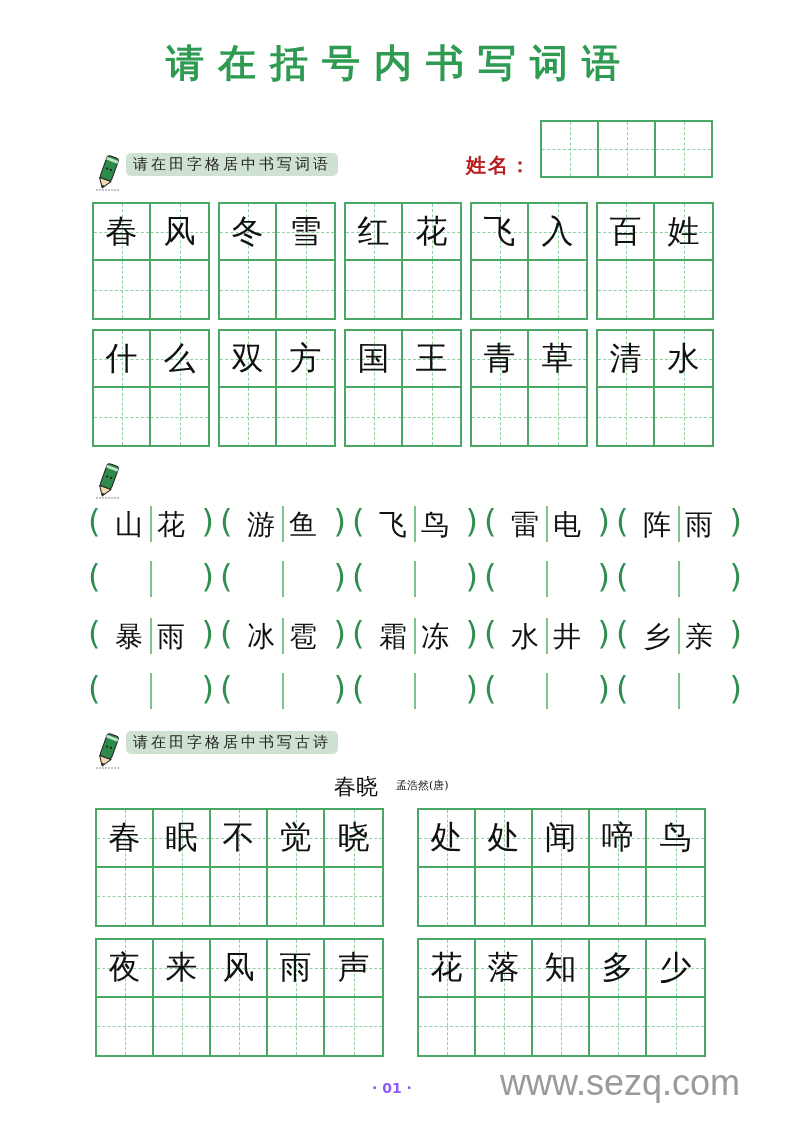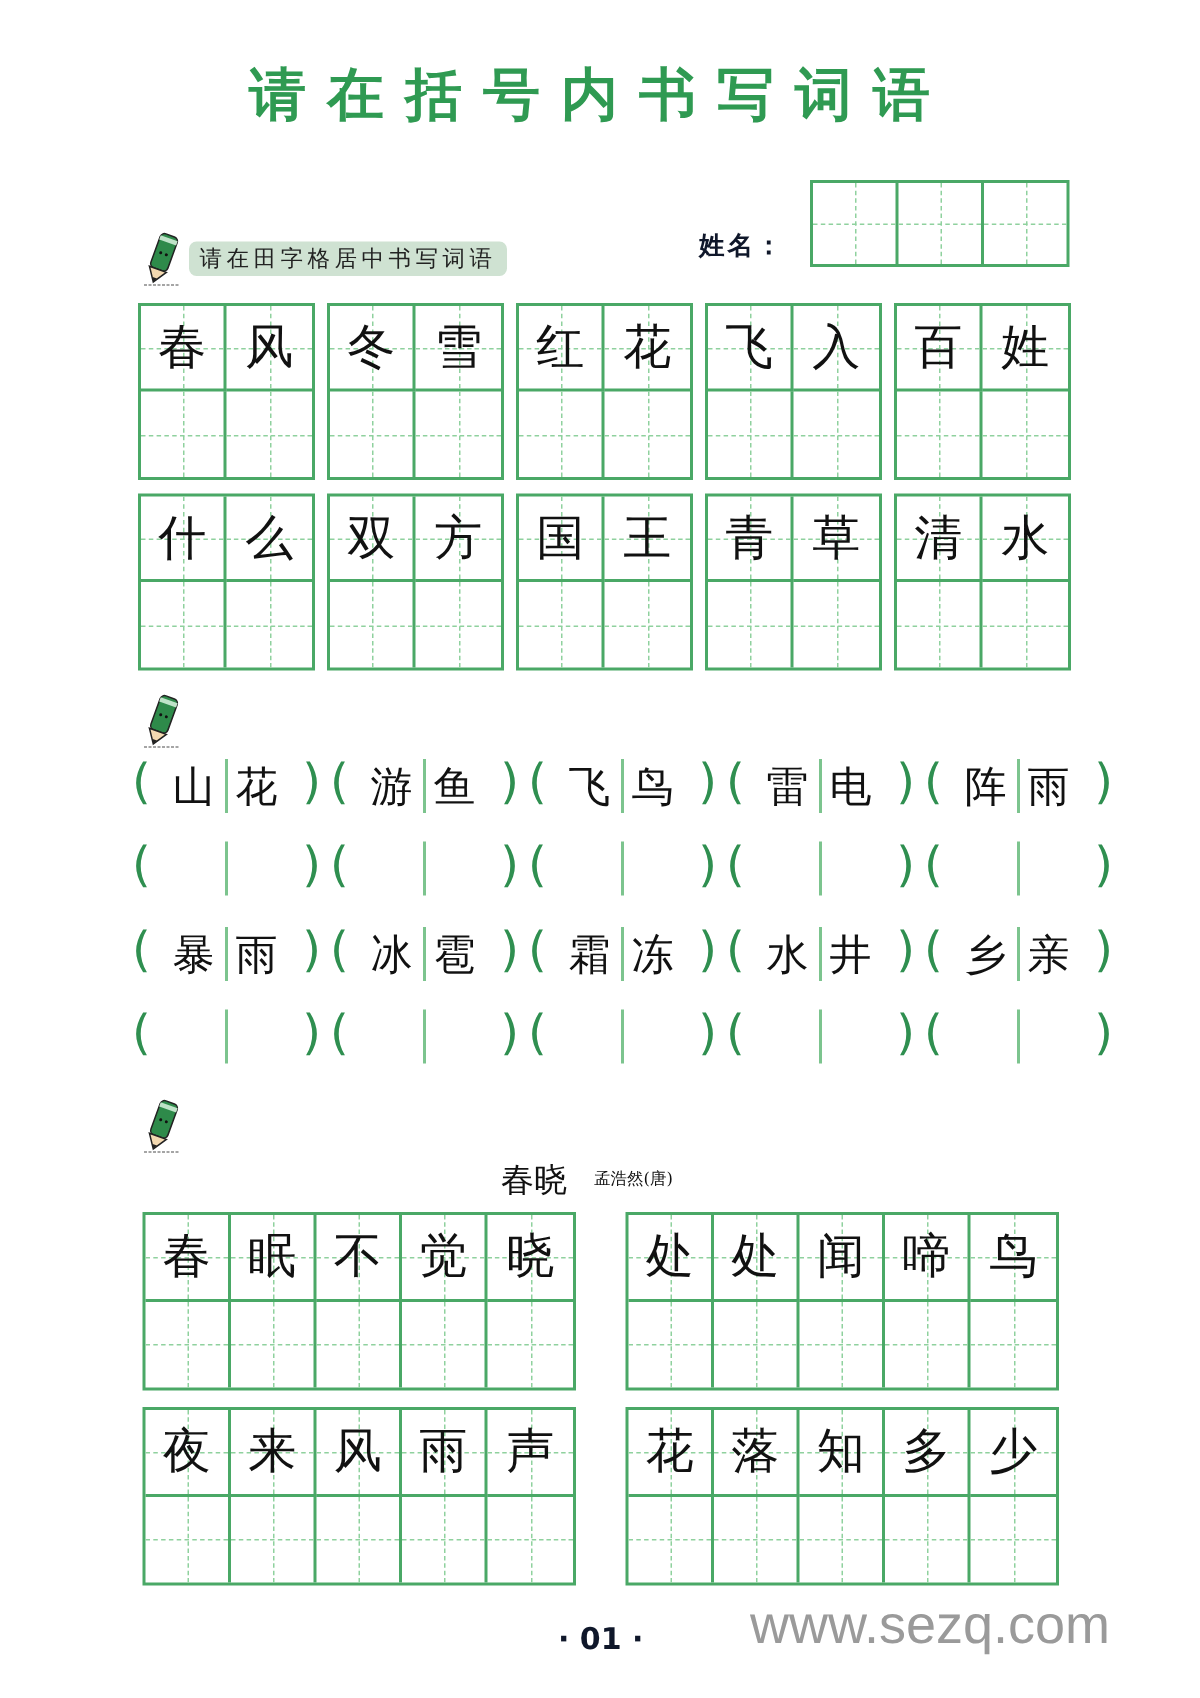--- a/index.html
+++ b/index.html
@@ -4,27 +4,27 @@
 <style>
   * { margin:0; padding:0; box-sizing:border-box; }
   html, body { width:800px; height:1132px; background:#ffffff; overflow:hidden; }
   body { position:relative; font-family:"DejaVu Serif", serif; color:#111; }
 
   .title { position:absolute; left:0; top:38px; width:800px; text-align:center;
     font-family:"DejaVu Sans", sans-serif; font-weight:bold; font-size:38px;
     letter-spacing:14px; color:#2f9a52; }
 
   .name-label { position:absolute; left:466px; top:152px; font-family:"DejaVu Sans", sans-serif;
-    font-weight:bold; font-size:17px; color:#0f172a; letter-spacing:2px; }
+    font-weight:bold; font-size:20px; color:#b91c1c; letter-spacing:2px; }
   .name-box { position:absolute; left:540px; top:120px; width:173px; height:58px;
     border:2px solid #4aa866; display:flex; }
   .name-cell { flex:1; border-right:2px solid #4aa866; position:relative; }
   .name-cell:last-child { border-right:none; }
 
-  .section-head { position:absolute; left:94px; display:flex; align-items:center; }
+  .section-head { position:absolute; left:94px; display:flex; align-items:flex-start; }
   .pencil { width:28px; height:38px; position:relative; }
   .pencil svg { width:28px; height:38px; }
   .section-label { margin-left:4px; background:#cfe2d2; border-radius:5px; padding:2px 7px;
     font-family:"DejaVu Sans", sans-serif; font-size:15px; letter-spacing:3px; color:#222; }
 
   
   .block { position:absolute; border:2px solid #4aa866; display:grid; }
   .cell { position:relative; border-right:2px solid #4aa866; border-bottom:2px solid #4aa866; }
   .cell.lastcol { border-right:none; }
   .cell.lastrow { border-bottom:none; }
@@ -44,21 +44,21 @@
   .paren.r { right:0; }
   .bdiv { position:absolute; left:62px; top:2px; height:36px; border-left:2px solid #7cc48e; }
   .bch { position:absolute; top:2px; width:34px; font-size:28px; text-align:center; }
   .bch.a { left:24px; }
   .bch.b { left:66px; }
 
   .poem-title { position:absolute; left:334px; top:772px; font-size:22px; }
   .poem-author { position:absolute; left:396px; top:778px; font-size:11px; }
 
   .page-num { position:absolute; left:372px; top:1080px; font-family:"DejaVu Sans", sans-serif;
-    font-weight:bold; font-size:20px; color:#0f172a; }
+    font-weight:bold; font-size:14px; color:#8b5cf6; }
   .watermark { position:absolute; left:500px; top:1062px; font-family:"Liberation Sans", sans-serif;
     font-size:36px; color:#9a9a9a; }
 </style>
 </head>
 <body>
 
 <div class="title">请在括号内书写词语</div>
 
 <div class="name-label">姓名：</div>
 <div class="name-box">
@@ -361,20 +361,21 @@
           <rect x="8" y="3" width="12" height="24" rx="3" fill="#2e8a4a" stroke="#222" stroke-width="1"></rect>
           <rect x="8" y="5" width="12" height="3" fill="#bfe3c8"></rect>
           <polygon points="8,27 20,27 14,36" fill="#f3d9b1" stroke="#222" stroke-width="1"></polygon>
           <polygon points="12.5,33 15.5,33 14,36" fill="#222"></polygon>
           <circle cx="12" cy="16" r="1" fill="#111"></circle>
           <circle cx="16" cy="16" r="1" fill="#111"></circle>
         </g>
         <line x1="2" y1="37" x2="26" y2="37" stroke="#888" stroke-width="1" stroke-dasharray="2,1"></line>
       </svg>
   </div>
+  <div class="section-label">请在田字格居中书写古诗</div>
 </div>
 
 <div class="poem-title">春晓</div>
 <div class="poem-author">孟浩然(唐)</div>
 
 <div id="poem-grid">
     <div class="block" style="left: 95px; top: 808px; width: 289px; height: 119px; grid-template-columns: repeat(5, 1fr); grid-template-rows: repeat(2, 1fr);">
       <div class="cell">
         <span class="ch">春</span>
       </div>

